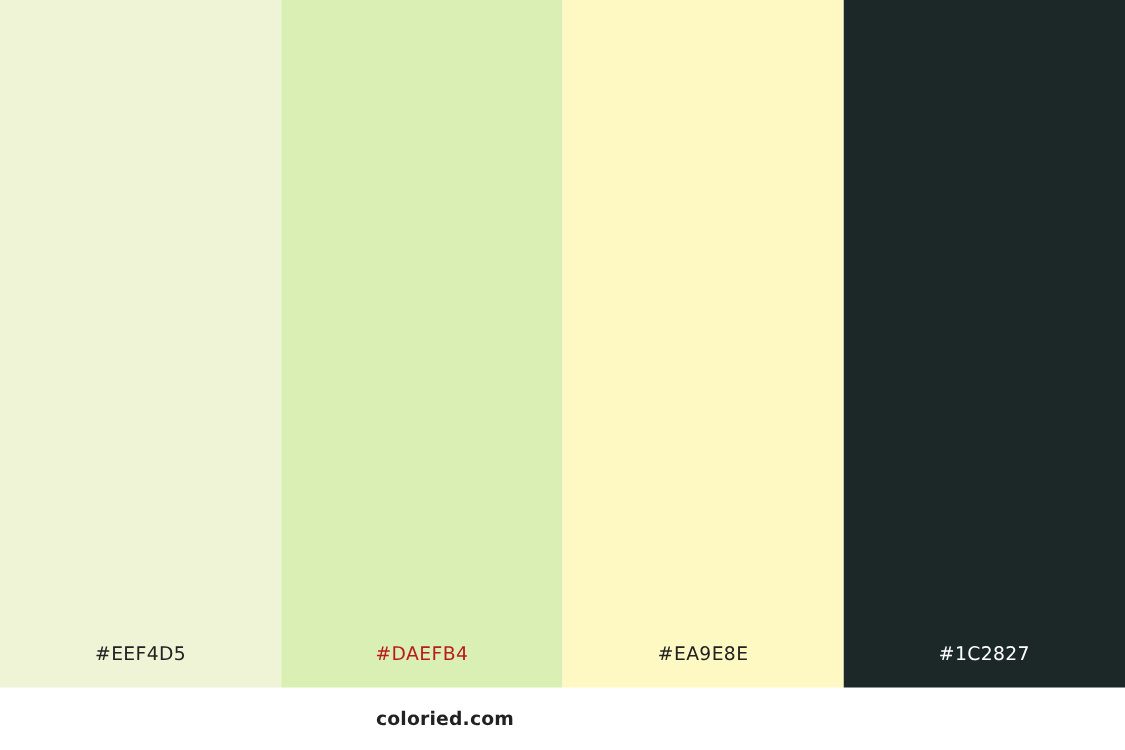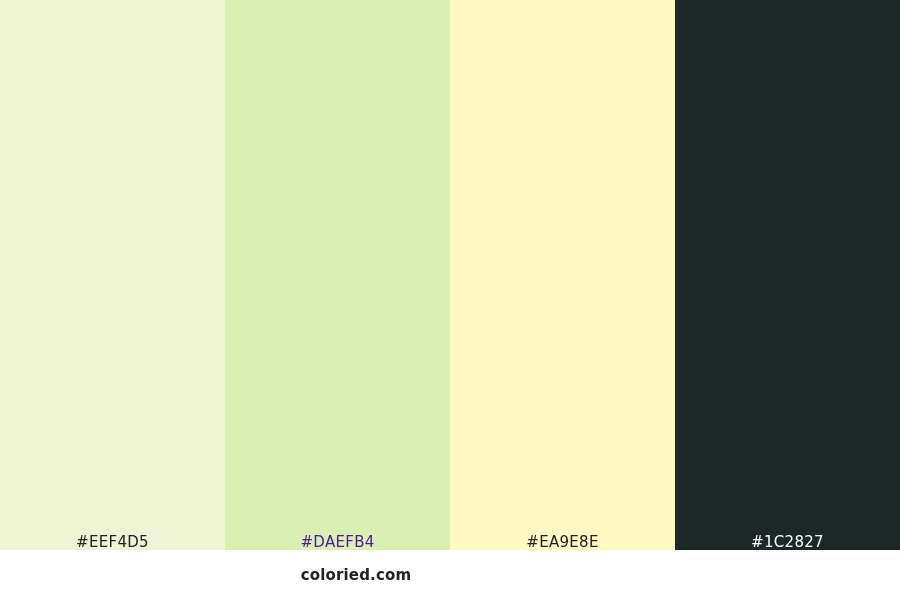--- a/index.html
+++ b/index.html
@@ -37,20 +37,21 @@
     justify-content: center;
   }
 
   .swatch-label {
     display: block;
     width: 100%;
     text-align: center;
     font-size: 15px;
     line-height: 1;
     letter-spacing: 0.02em;
+    padding-bottom: 19px;
     font-family: "DejaVu Sans", "Liberation Sans", sans-serif;
   }
 
   #footer-bar {
     width: 712px;
     height: 50px;
     background: #ffffff;
     display: flex;
     align-items: center;
     justify-content: center;
@@ -69,21 +70,21 @@
 
 <div id="palette-page">
 
   <div id="swatch-strip">
 
     <div class="swatch" style="background-color: rgb(238, 244, 213);">
       <span class="swatch-label" style="color: rgb(34, 34, 34);">#EEF4D5</span>
     </div>
 
     <div class="swatch" style="background-color: rgb(218, 239, 180);">
-      <span class="swatch-label" style="color: #4c1d95;">#DAEFB4</span>
+      <span class="swatch-label" style="color: #b91c1c;">#DAEFB4</span>
     </div>
 
     <div class="swatch" style="background-color: #fef9c3;">
       <span class="swatch-label" style="color: rgb(34, 34, 34);">#EA9E8E</span>
     </div>
 
 
     <div class="swatch" style="background-color: rgb(28, 40, 39);">
       <span class="swatch-label" style="color: rgb(255, 255, 255);">#1C2827</span>
     </div>

